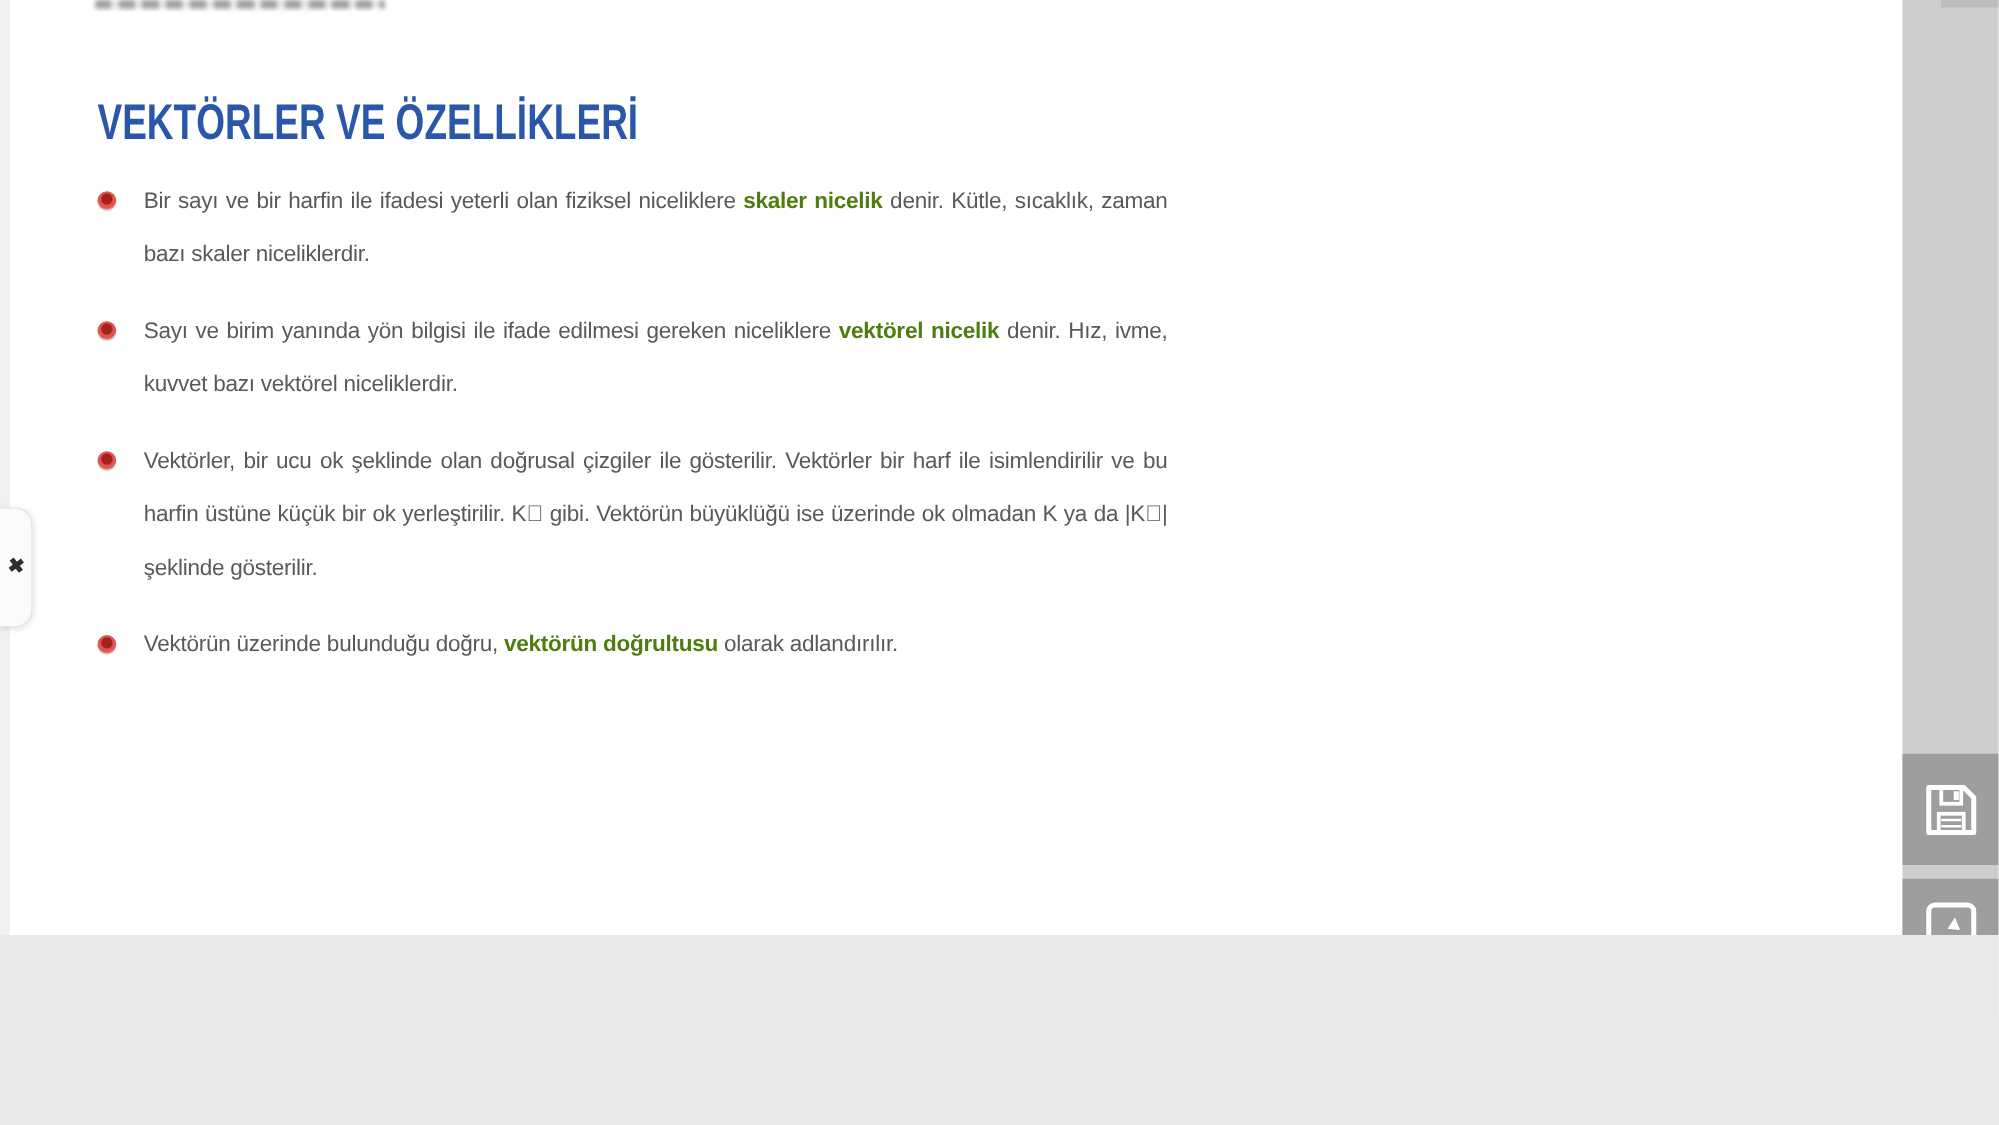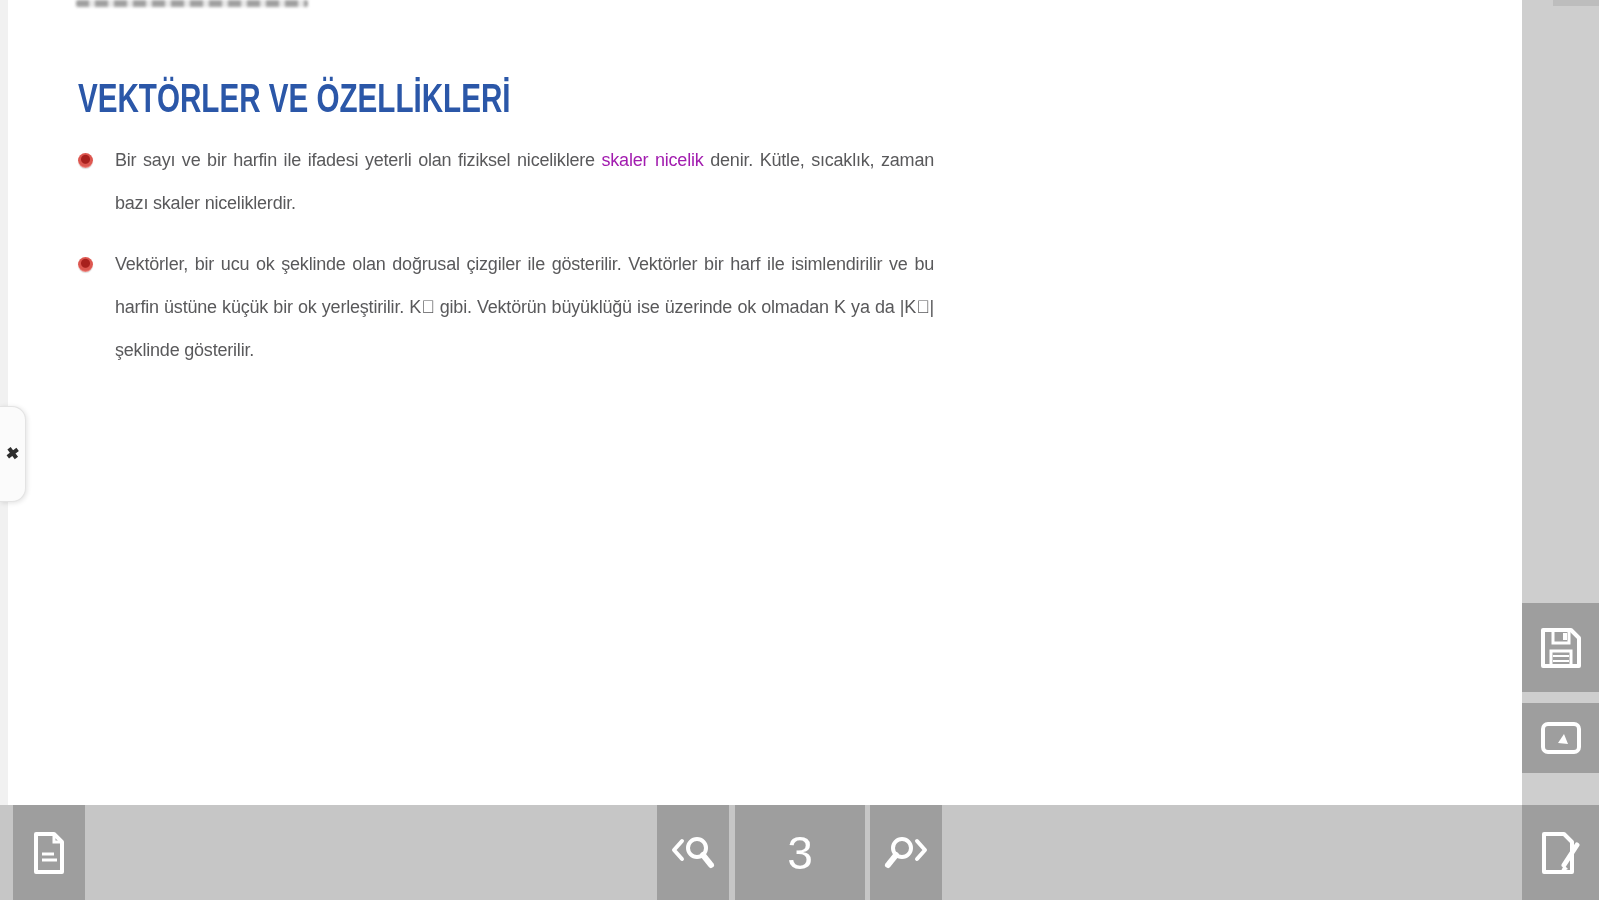--- a/index.html
+++ b/index.html
@@ -1,17 +1,17 @@
 <!DOCTYPE html>
 <html><head>
 <meta charset="utf-8">
 <style>
   html,body{margin:0;padding:0;background:#e9e9e9;}
   .screen{
-    position:relative;width:1599px;height:900px;overflow:hidden;
+    position:relative;width:1599px;height:748px;overflow:hidden;
     background:#ffffff;font-family:"Liberation Sans",sans-serif;
   }
 
   
   .left-edge{position:absolute;left:0;top:0;width:8px;height:805px;background:#f1f1f1;}
   .left-tab{
     position:absolute;left:0;top:406px;width:25px;height:94px;
     background:#fbfbfb;border:1px solid #e3e3e3;border-left:none;
     border-radius:0 14px 14px 0;box-shadow:1px 1px 5px rgba(0,0,0,.12);
     display:flex;align-items:center;justify-content:center;cursor:pointer;
@@ -34,21 +34,21 @@
   .bullet-item{display:flex;align-items:flex-start;margin-bottom:18px;}
   .bullet-icon{
     flex:0 0 15px;width:15px;height:15px;border-radius:50%;margin-top:14px;margin-right:22px;
     background:radial-gradient(circle at 50% 42%, #a8201d 0 4px, #dd5750 5px 7px, #e8807a 8px);
     box-shadow:0 1px 1px rgba(0,0,0,.15);
   }
   .bullet-text{
     margin:0;font-size:18px;letter-spacing:-0.2px;line-height:43px;color:#59595b;
     text-align:justify;flex:1 1 auto;
   }
-  .bullet-text .accent{color:#a21caf;font-weight:normal;}
+  .bullet-text .accent{color:#4d7c0f;font-weight:bold;}
 
   
   .right-strip{position:absolute;left:1522px;top:0;width:77px;height:805px;background:#cecece;}
   .strip-frag{position:absolute;right:0;top:0;width:46px;height:6px;background:#bdbdbd;}
   .side-btn{
     position:absolute;left:0;width:77px;background:#9e9e9e;border:none;padding:0;margin:0;
     display:flex;align-items:center;justify-content:center;cursor:pointer;
   }
   .side-btn.save{top:603px;height:89px;}
   .side-btn.frame{top:703px;height:70px;}
@@ -78,21 +78,29 @@
   <div class="content">
     <div class="cutoff-text"></div>
     <h1 class="title">VEKTÖRLER VE ÖZELLİKLERİ</h1>
     <div class="bullets">
         <div class="bullet-item">
           <span class="bullet-icon"></span>
           <p class="bullet-text"><span>Bir sayı ve bir harfin ile ifadesi yeterli olan fiziksel niceliklere </span><span class="accent">skaler nicelik</span><span> denir. Kütle, sıcaklık, zaman bazı skaler niceliklerdir.</span></p>
         </div>
         <div class="bullet-item">
           <span class="bullet-icon"></span>
+          <p class="bullet-text"><span>Sayı ve birim yanında yön bilgisi ile ifade edilmesi gereken niceliklere </span><span class="accent">vektörel nicelik</span><span> denir. Hız, ivme, kuvvet bazı vektörel niceliklerdir.</span></p>
+        </div>
+        <div class="bullet-item">
+          <span class="bullet-icon"></span>
           <p class="bullet-text"><span>Vektörler, bir ucu ok şeklinde olan doğrusal çizgiler ile gösterilir. Vektörler bir harf ile isimlendirilir ve bu harfin üstüne küçük bir ok yerleştirilir. K⃗ gibi. Vektörün büyüklüğü ise üzerinde ok olmadan K ya da |K⃗| şeklinde gösterilir.</span></p>
+        </div>
+        <div class="bullet-item">
+          <span class="bullet-icon"></span>
+          <p class="bullet-text"><span>Vektörün üzerinde bulunduğu doğru, </span><span class="accent">vektörün doğrultusu</span><span> olarak adlandırılır.</span></p>
         </div>
       </div>
   </div>
 
   <div class="left-edge"></div>
   <div class="left-tab">
     <span class="x-glyph">✖</span>
   </div>
 
   <div class="right-strip">

